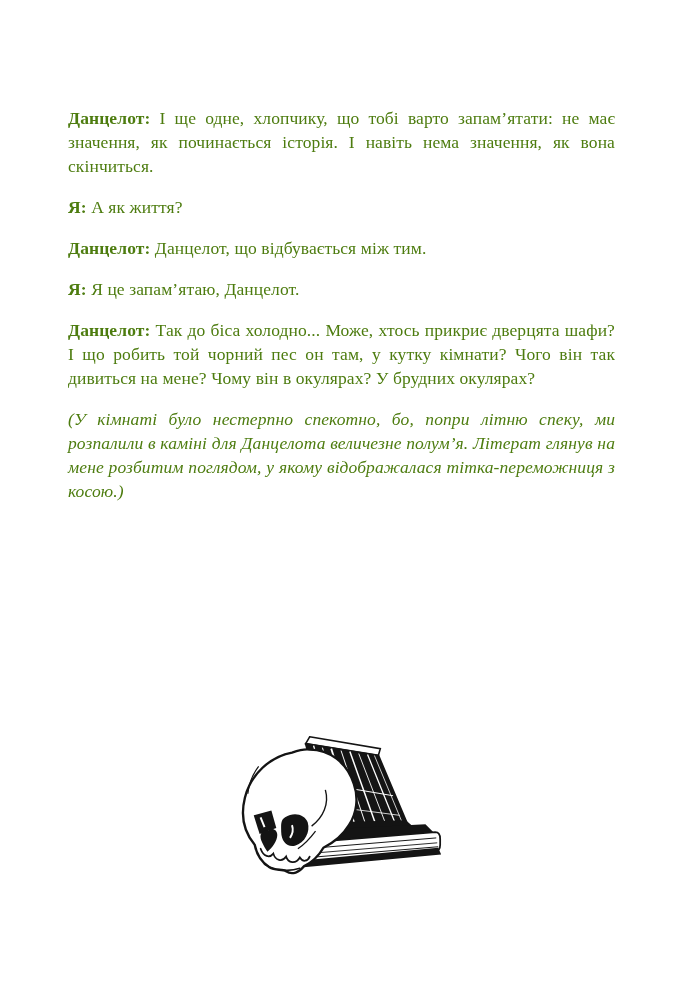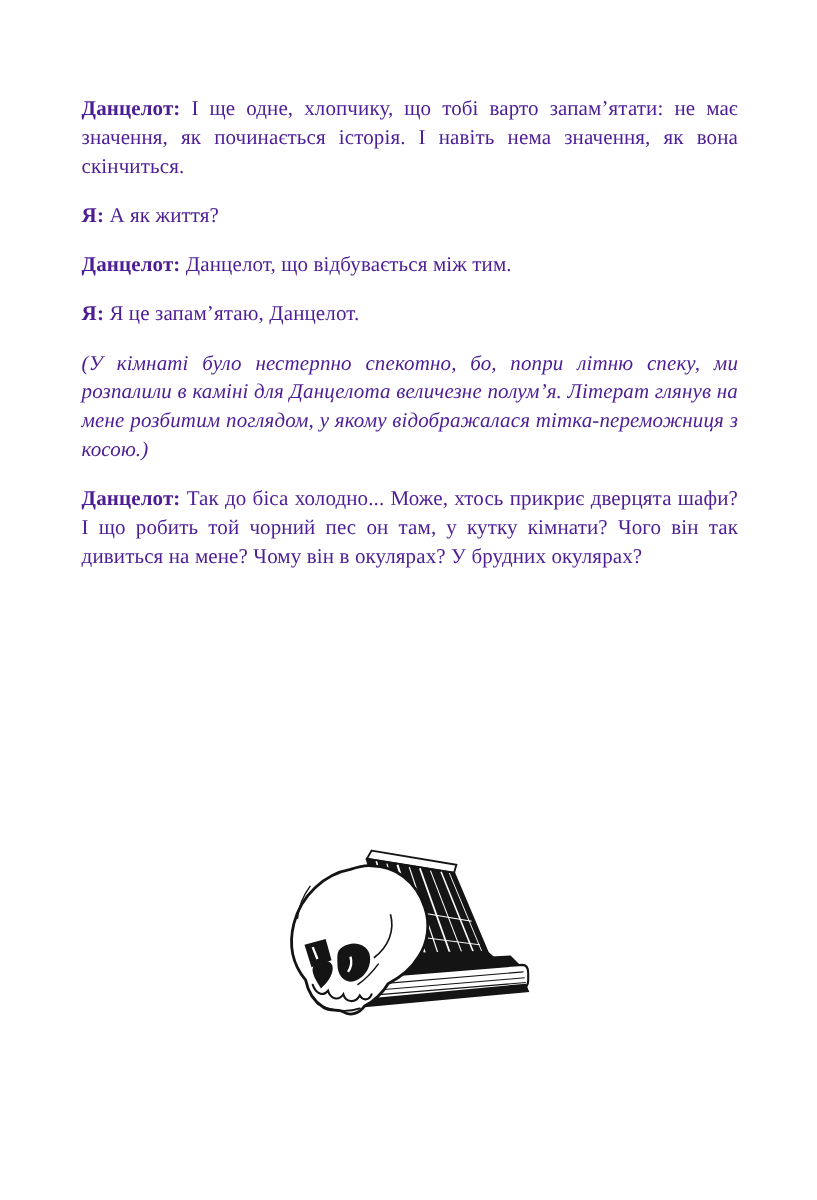--- a/index.html
+++ b/index.html
@@ -7,21 +7,22 @@
     padding: 0;
     background: #ffffff;
   }
   .page {
     position: relative;
     width: 681px;
     height: 872px;
     background: #ffffff;
     overflow: hidden;
     font-family: "Liberation Serif", "DejaVu Serif", serif;
-    color: #4c1d95;
+    color: #4d7c0f;
+    margin-top: 28px;
   }
   .text-block {
     position: absolute;
     left: 68px;
     top: 78px;
     width: 547px;
   }
   .para {
     font-size: 17.5px;
     line-height: 24px;
@@ -53,23 +54,23 @@
     <p class="para"><strong class="speaker">Данцелот:</strong><span> І ще одне, хлопчику, що тобі варто запам’ятати: не має значення, як починається історія. І навіть нема значення, як вона скінчиться.</span></p>
 
     <p class="para"><strong class="speaker">Я:</strong><span> А як життя?</span></p>
 
     <p class="para"><strong class="speaker">Данцелот:</strong><span> Данцелот, що відбувається між тим.</span></p>
 
 
     <p class="para"><strong class="speaker">Я:</strong><span> Я це запам’ятаю, Данцелот.</span></p>
 
 
+    <p class="para"><strong class="speaker">Данцелот:</strong><span> Так до біса холодно... Може, хтось прикриє дверцята шафи? І що робить той чорний пес он там, у кутку кімнати? Чого він так дивиться на мене? Чому він в окулярах? У брудних окулярах?</span></p>
+
     <p class="para narration"><span>(У кімнаті було нестерпно спекотно, бо, попри літню спеку, ми розпалили в каміні для Данцелота величезне полум’я. Літерат глянув на мене розбитим поглядом, у якому відображалася тітка-переможниця з косою.)</span></p>
-
-    <p class="para"><strong class="speaker">Данцелот:</strong><span> Так до біса холодно... Може, хтось прикриє дверцята шафи? І що робить той чорний пес он там, у кутку кімнати? Чого він так дивиться на мене? Чому він в окулярах? У брудних окулярах?</span></p>
 
 
   </div>
 
   <svg class="illustration" viewBox="0 0 230 160" xmlns="http://www.w3.org/2000/svg">
 
     <g>
       <path d="M80,8 L152,20 L150,27 L76,15 Z" fill="#ffffff" stroke="#141414" stroke-width="1.6"></path>
       <path d="M76,15 L150,27 L180,98 L102,106 Z" fill="#151515" stroke="#141414" stroke-width="2" stroke-linejoin="round"></path>
       <path d="M84,17 L108,103" stroke="#ffffff" stroke-width="1.4" fill="none"></path>

